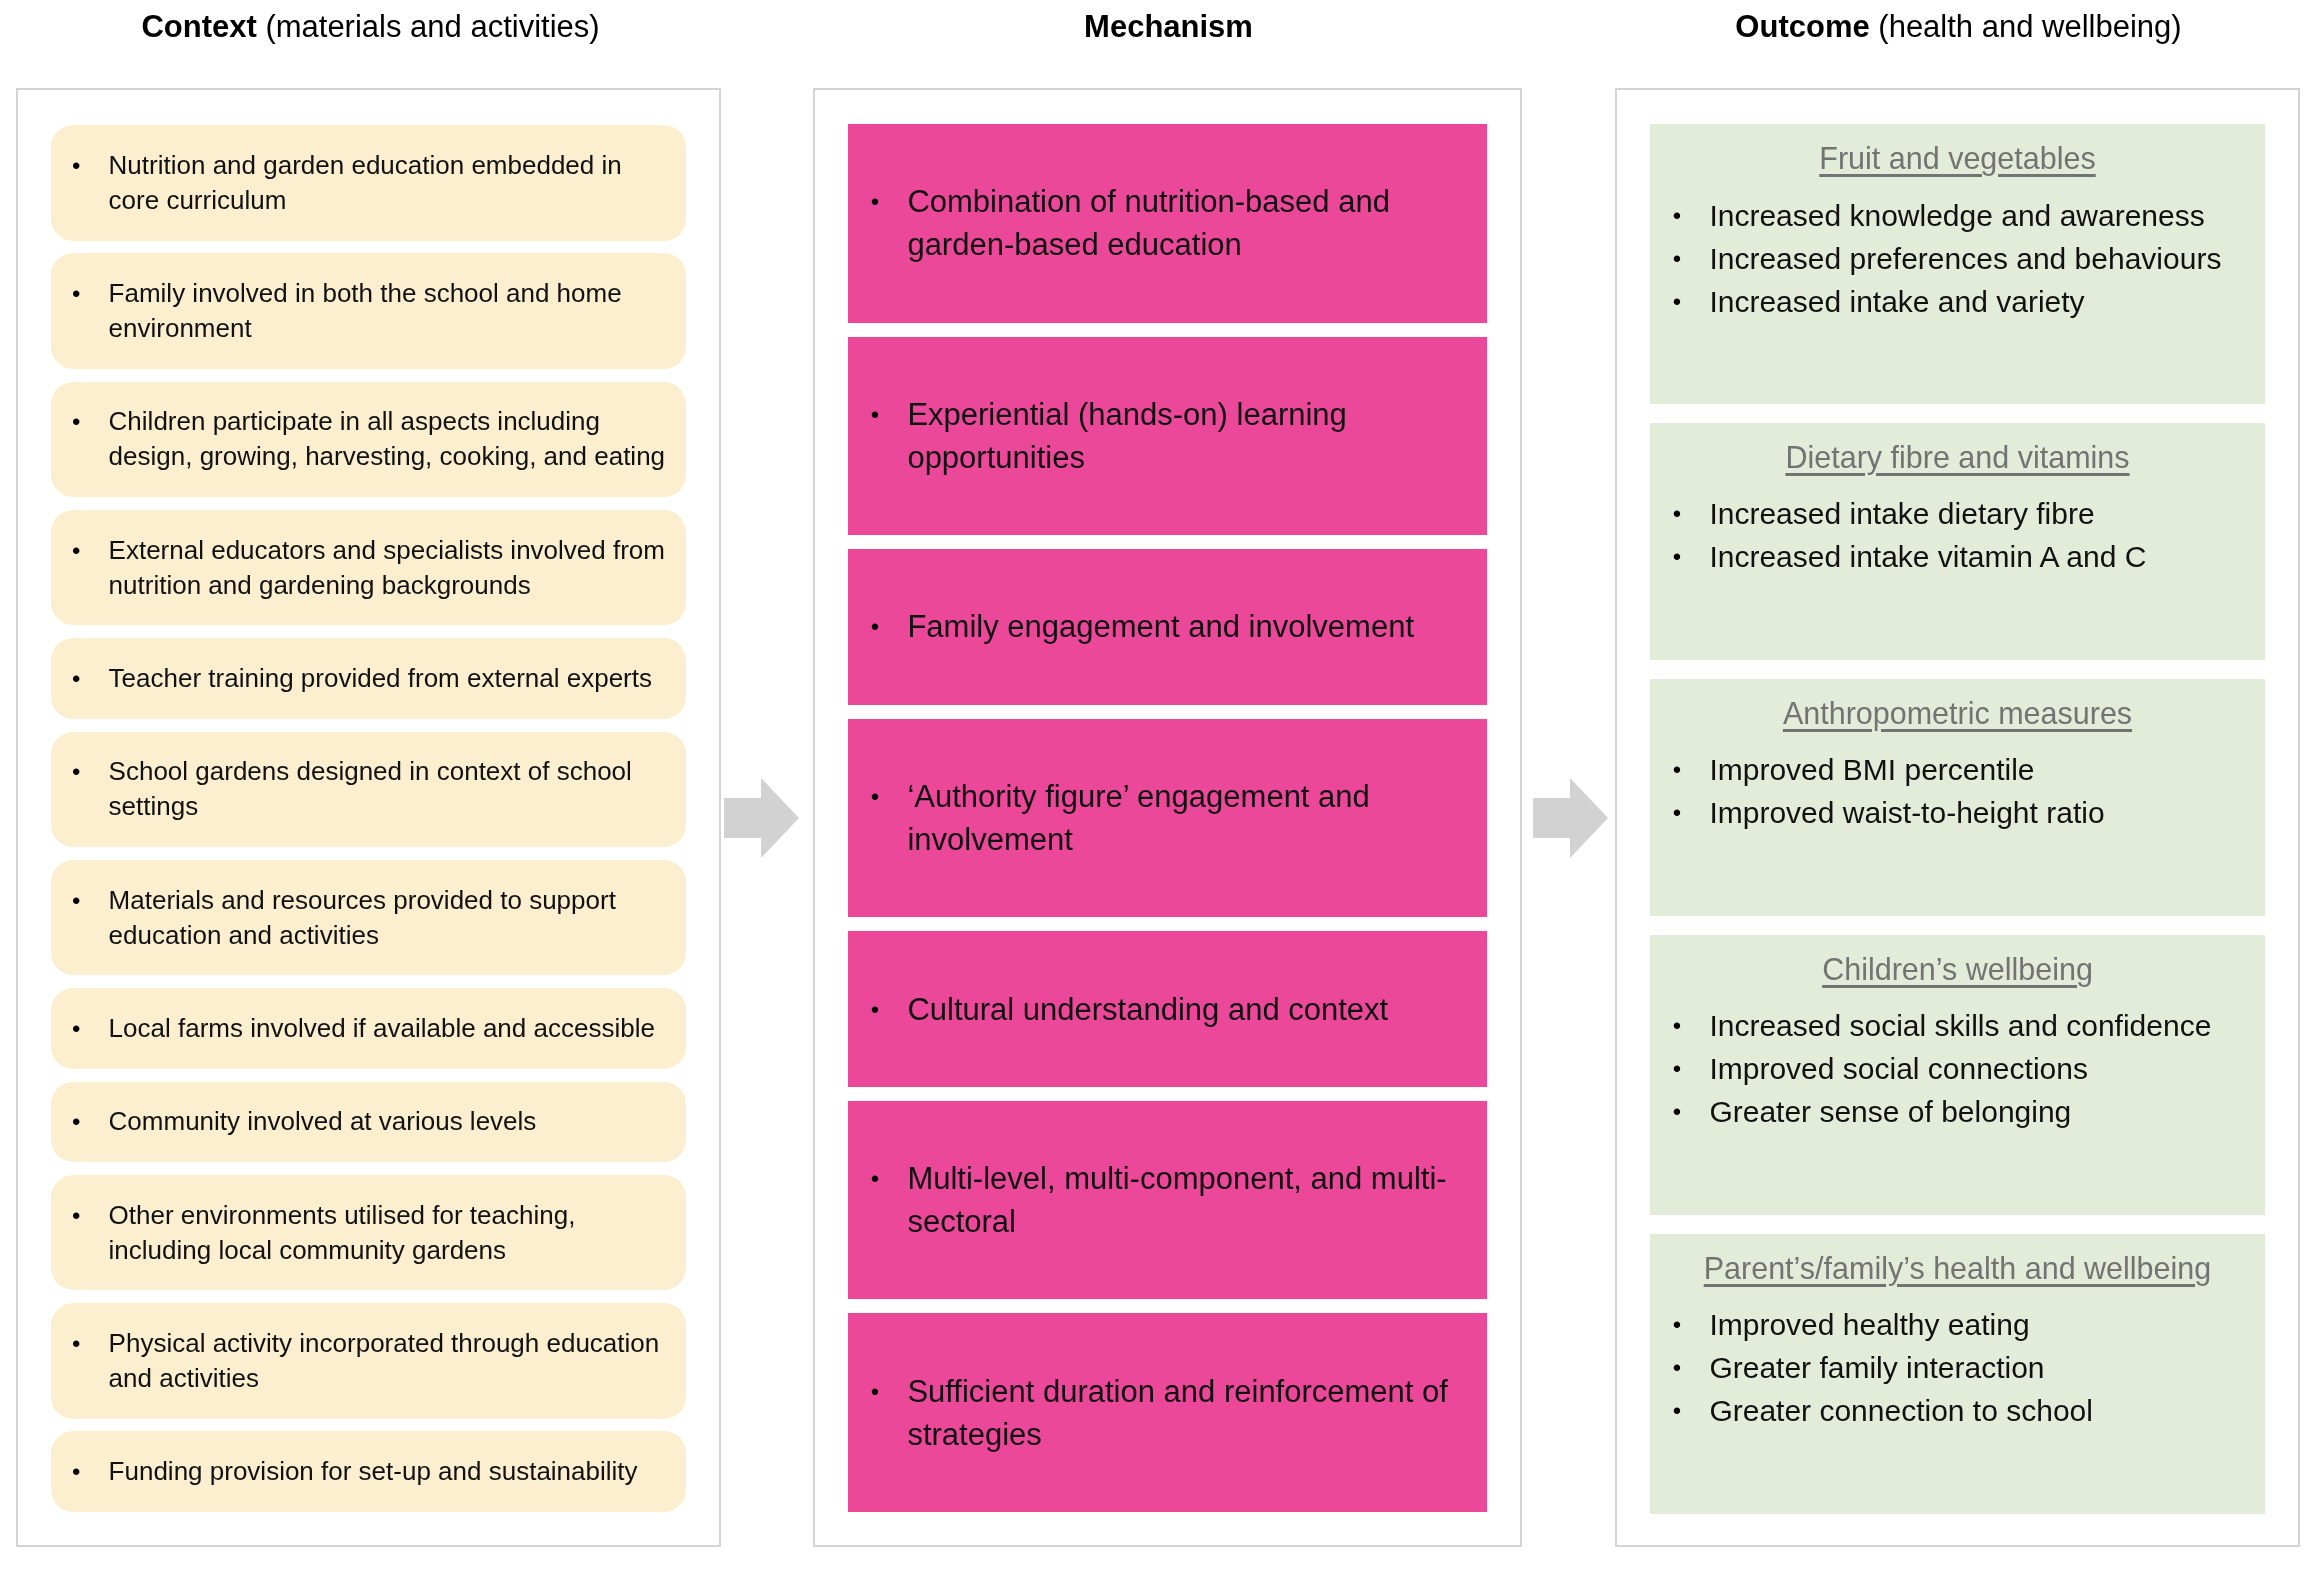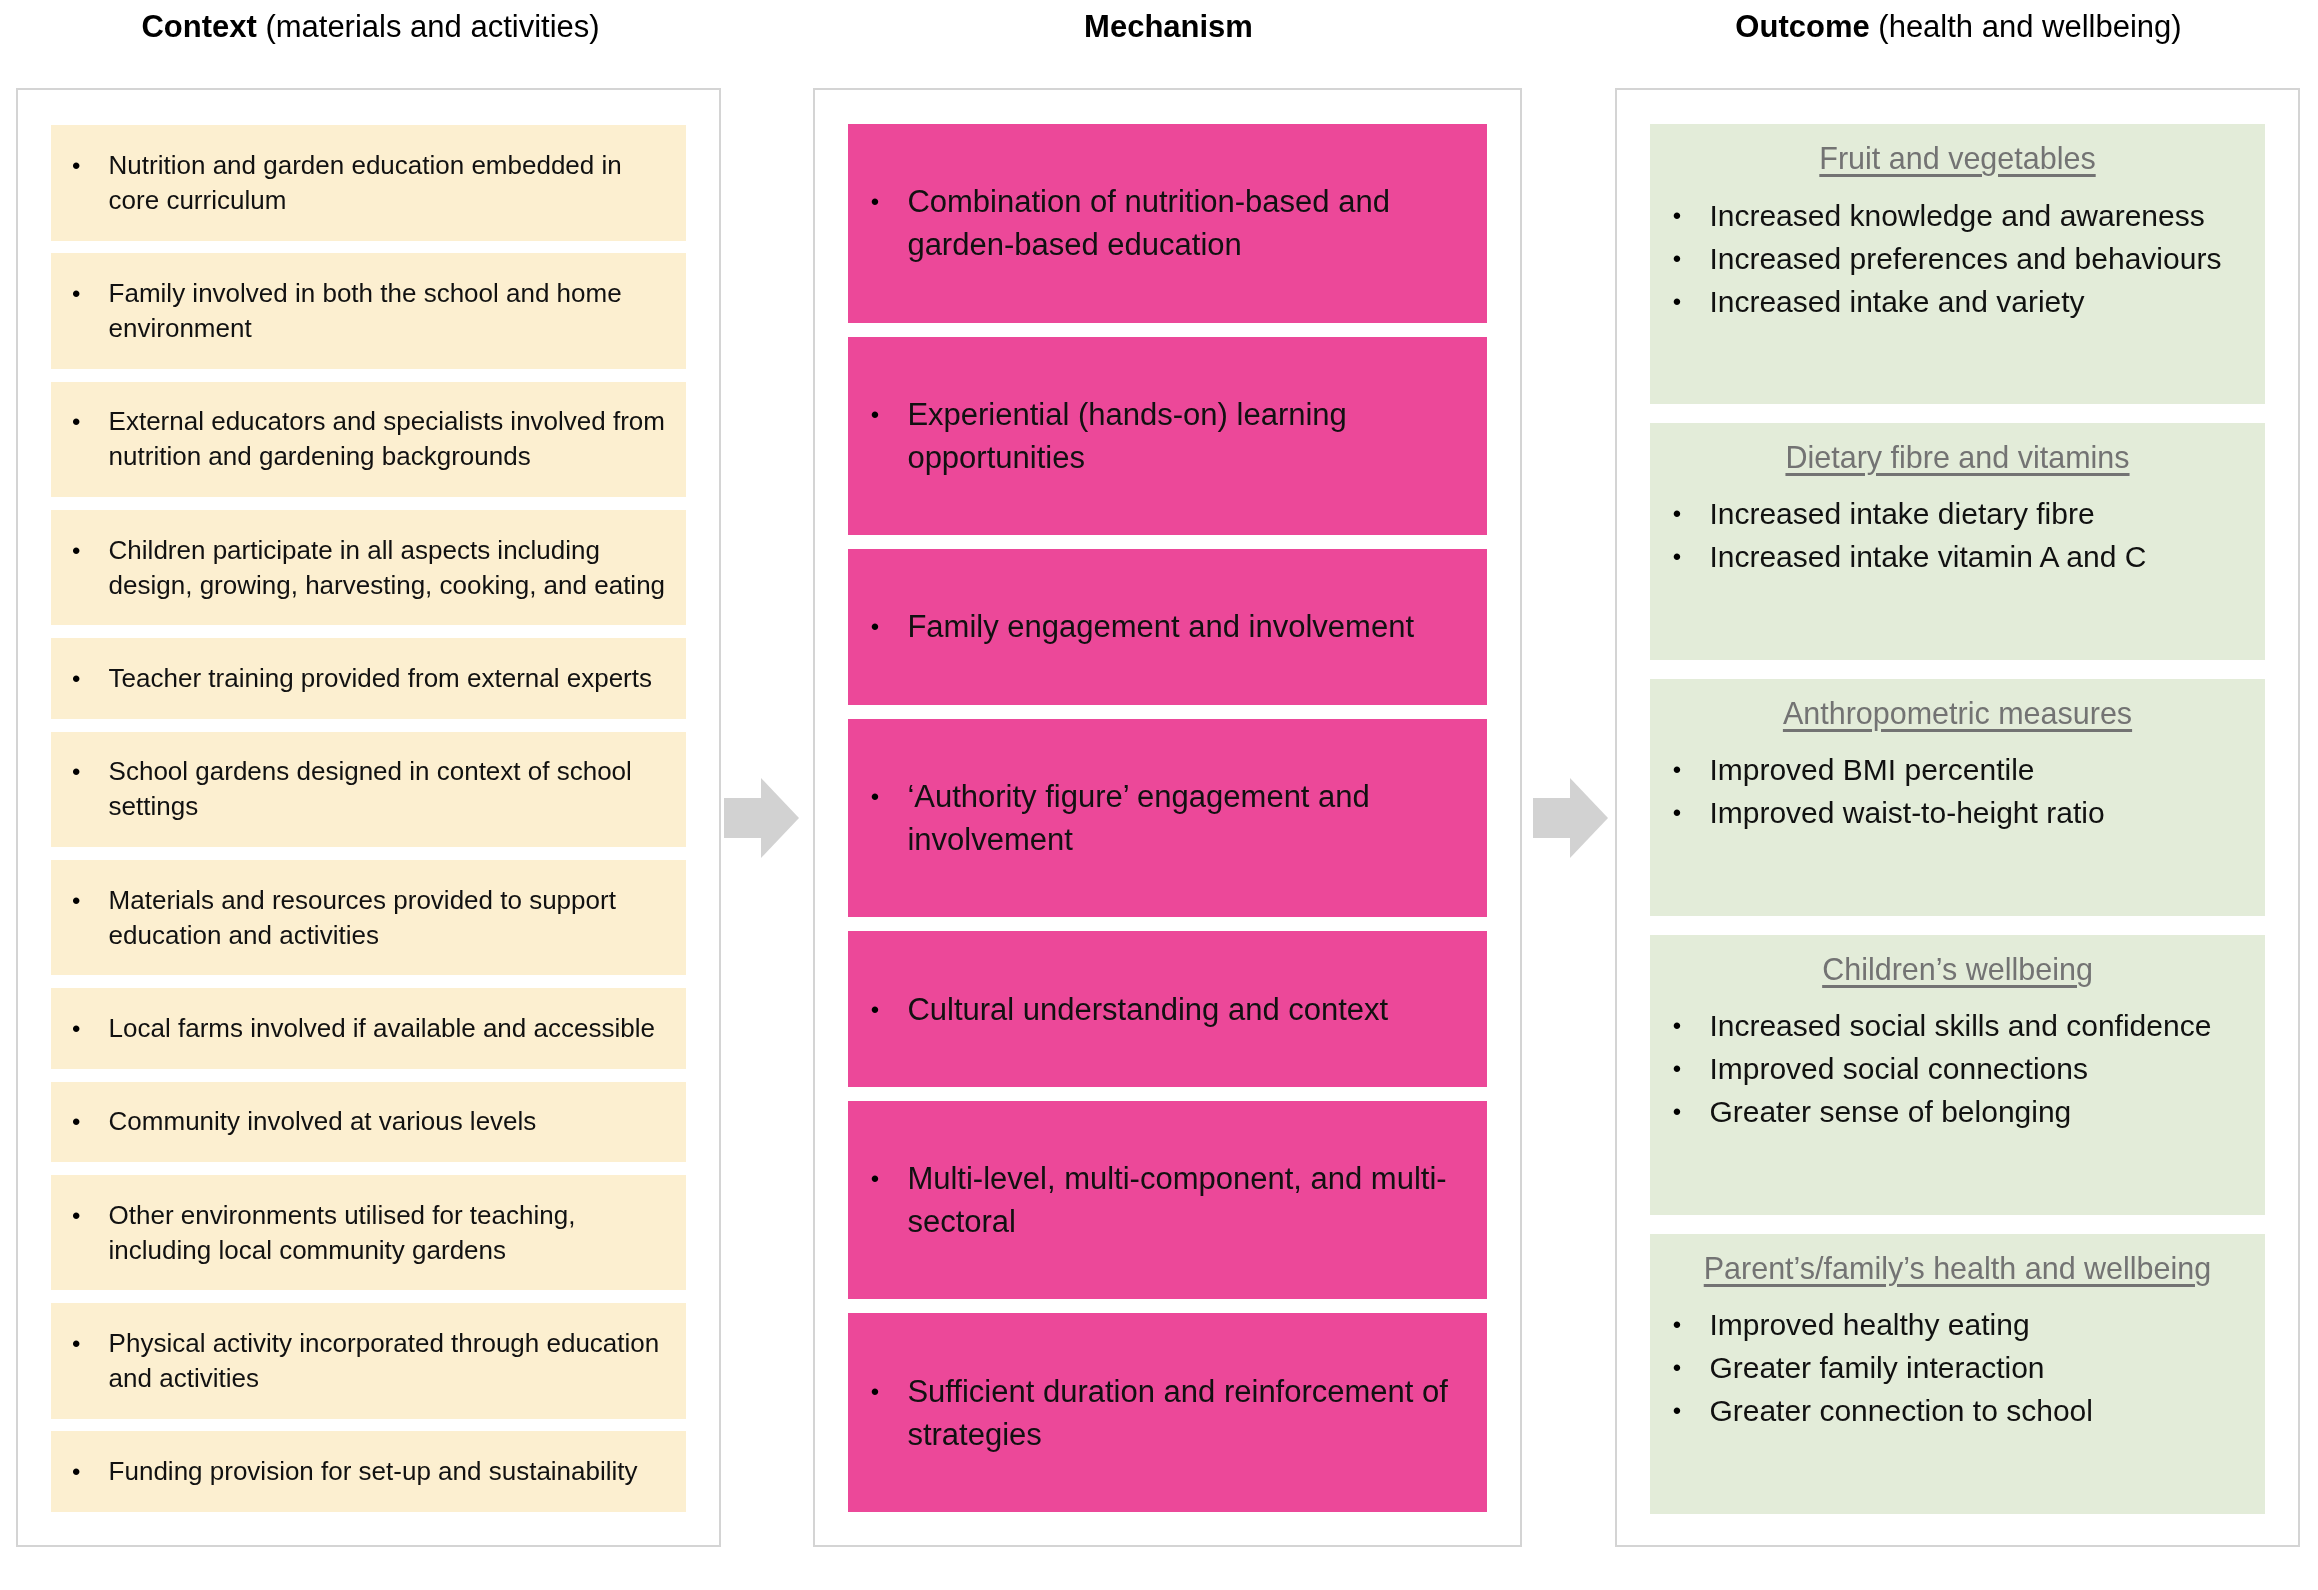--- a/index.html
+++ b/index.html
@@ -74,20 +74,21 @@
     display: flex;
     flex-direction: column;
     justify-content: center;
     flex: 1 1 auto;
   }
 
   
   .card-yellow {
     background: #FCEFD0;
     padding: 11.4px 18.4px 11.4px 17px;
+    border-radius: 22px;
   }
   
   .card-blue {
     background: #ec4899;
     padding: 12.8px 20px 12.8px 18.4px;
   }
   
   .card-green {
     background: #E3ECD9;
     padding: 14px 18.4px 15.6px 18.4px;
@@ -195,26 +196,26 @@
             <li>Nutrition and garden education embedded in core curriculum</li>
           </ul>
       </div>
       <div class="card card-yellow">
         <ul class="bullets t-context">
             <li>Family involved in both the school and home environment</li>
           </ul>
       </div>
       <div class="card card-yellow">
         <ul class="bullets t-context">
+            <li>Children participate in all aspects including design, growing, harvesting, cooking, and eating</li>
+          </ul>
+      </div>
+      <div class="card card-yellow">
+        <ul class="bullets t-context">
             <li>External educators and specialists involved from nutrition and gardening backgrounds</li>
-          </ul>
-      </div>
-      <div class="card card-yellow">
-        <ul class="bullets t-context">
-            <li>Children participate in all aspects including design, growing, harvesting, cooking, and eating</li>
           </ul>
       </div>
       <div class="card card-yellow">
         <ul class="bullets t-context">
             <li>Teacher training provided from external experts</li>
           </ul>
       </div>
       <div class="card card-yellow">
         <ul class="bullets t-context">
             <li>School gardens designed in context of school settings</li>

